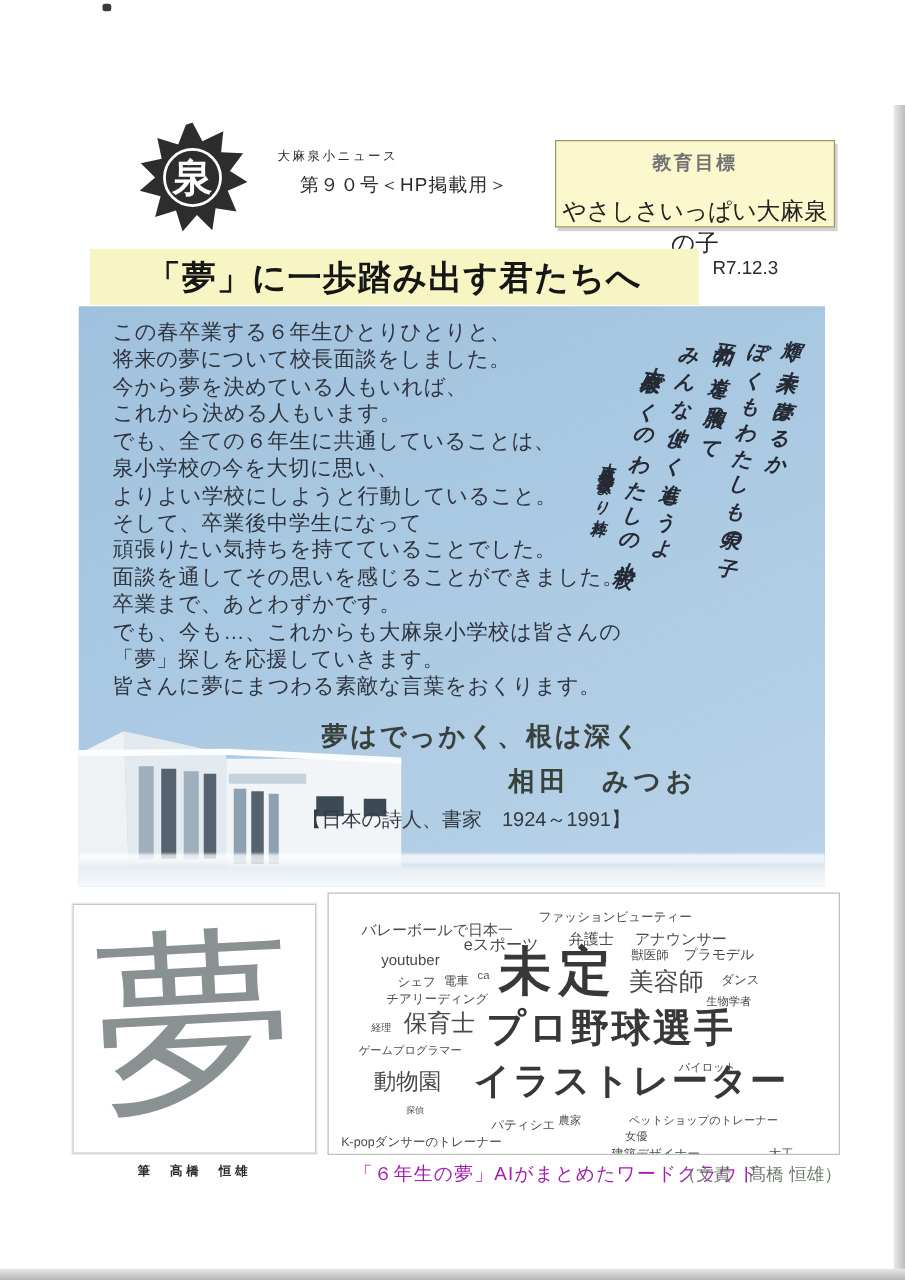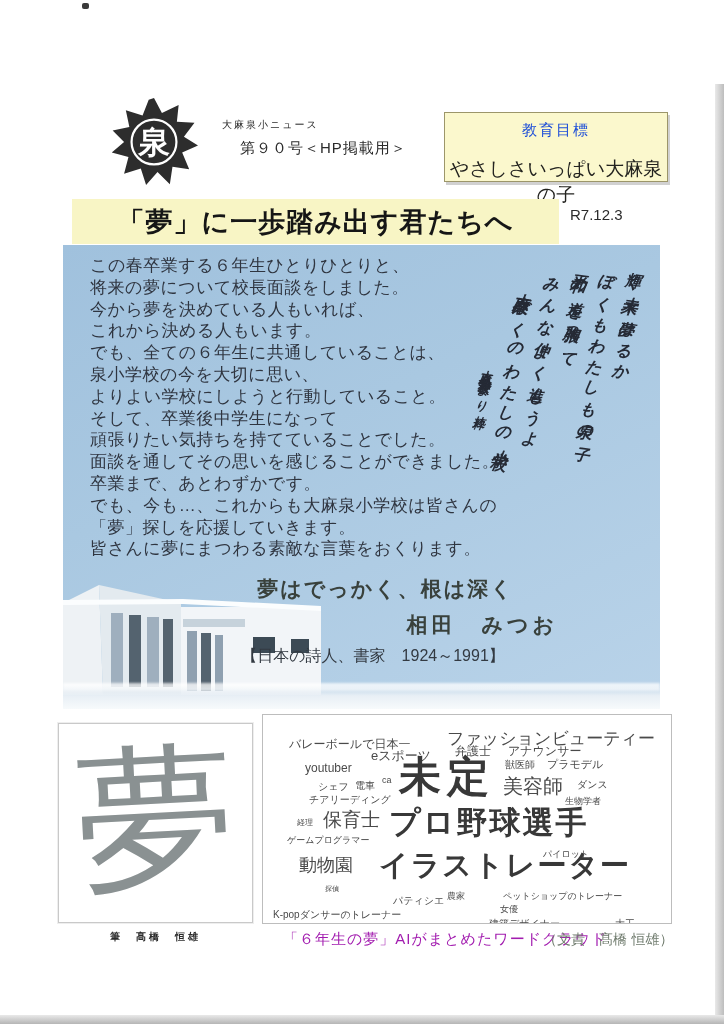--- a/index.html
+++ b/index.html
@@ -15,21 +15,21 @@
   .speck { position:absolute; left:82px; top:3px; width:7px; height:6px; background:#3a3a3a; border-radius:2px; }
 
   
   .logo { position:absolute; left:104px; top:98px; width:100px; height:88px; }
   .masthead { position:absolute; left:222px; top:118px; color:#2b2b2b; }
   .masthead .name { font-size:10px; letter-spacing:2px; }
   .masthead .issue { font-size:15px; letter-spacing:1px; margin-top:7px; margin-left:18px; }
   .goal-box { position:absolute; left:444px; top:112px; width:224px; height:70px;
               background:var(--c-goalbg,#fbf8cd); border:1px solid var(--c-goalborder,#9c966a);
               box-shadow:2px 3px 0 rgba(0,0,0,.18); text-align:center; padding-top:8px; }
-  .goal-label { font-size:15px; font-weight:normal; color:#1d4ed8; letter-spacing:2px; }
+  .goal-label { font-size:15px; font-weight:bold; color:#737373; letter-spacing:2px; }
   .goal-text { font-size:19px; color:#23231f; margin-top:16px; text-underline-offset:3px; }
 
   .title-banner { position:absolute; left:72px; top:199px; width:487px; height:45px;
                   background:var(--c-banner,#f8f5c5); display:flex; align-items:center; justify-content:center; }
   .title-banner .t { font-size:27px; font-weight:bold; color:#161616; letter-spacing:1px; }
   .issue-date { position:absolute; left:570px; top:206px; font-size:15px; color:#2b2b2b; }
 
   
   .sky { position:absolute; left:63px; top:245px; width:597px; height:464px;
          background:linear-gradient(155deg,#a0c1dd 0%, var(--c-sky,#a9c8e1) 40%, #b9d3e9 100%); overflow:hidden; }
@@ -151,21 +151,21 @@
 
     <div class="quote">夢はでっかく、根は深く</div>
     <div class="author">相田　みつお</div>
     <div class="note">【日本の詩人、書家　1924～1991】</div>
   </div>
 
   <div class="callig-box">
     <div class="callig-char">夢</div>
   </div>
   <div class="wordcloud-box">
-      <span class="wc-word" style="left: 184px; top: 14px; font-size: 17px; font-family: Liberation Serif, serif;">ファッションビューティー</span>
+      <span class="wc-word" style="left: 168px; top: 14px; font-size: 10px; font-family: Liberation Serif, serif;">ファッションビューティー</span>
       <span class="wc-word" style="left: 26px; top: 23px; font-size: 12px; text-align: center;">バレーボールで日本一</span>
       <span class="wc-word" style="left: 108px; top: 34px; font-size: 13px;">eスポーツ</span>
       <span class="wc-word" style="left: 192px; top: 30px; font-size: 12px;">弁護士</span>
       <span class="wc-word" style="left: 245px; top: 30px; font-size: 12px;">アナウンサー</span>
       <span class="wc-word" style="left: 42px; top: 47px; font-size: 12px;">youtuber</span>
       <span class="wc-word" style="left: 242px; top: 44px; font-size: 10px;">獣医師</span>
       <span class="wc-word" style="left: 284px; top: 43px; font-size: 11px;">プラモデル</span>
       <span class="wc-word" style="left: 55px; top: 66px; font-size: 10px;">シェフ</span>
       <span class="wc-word" style="left: 92px; top: 65px; font-size: 10px;">電車</span>
       <span class="wc-word" style="left: 119px; top: 60px; font-size: 9px;">ca</span>

